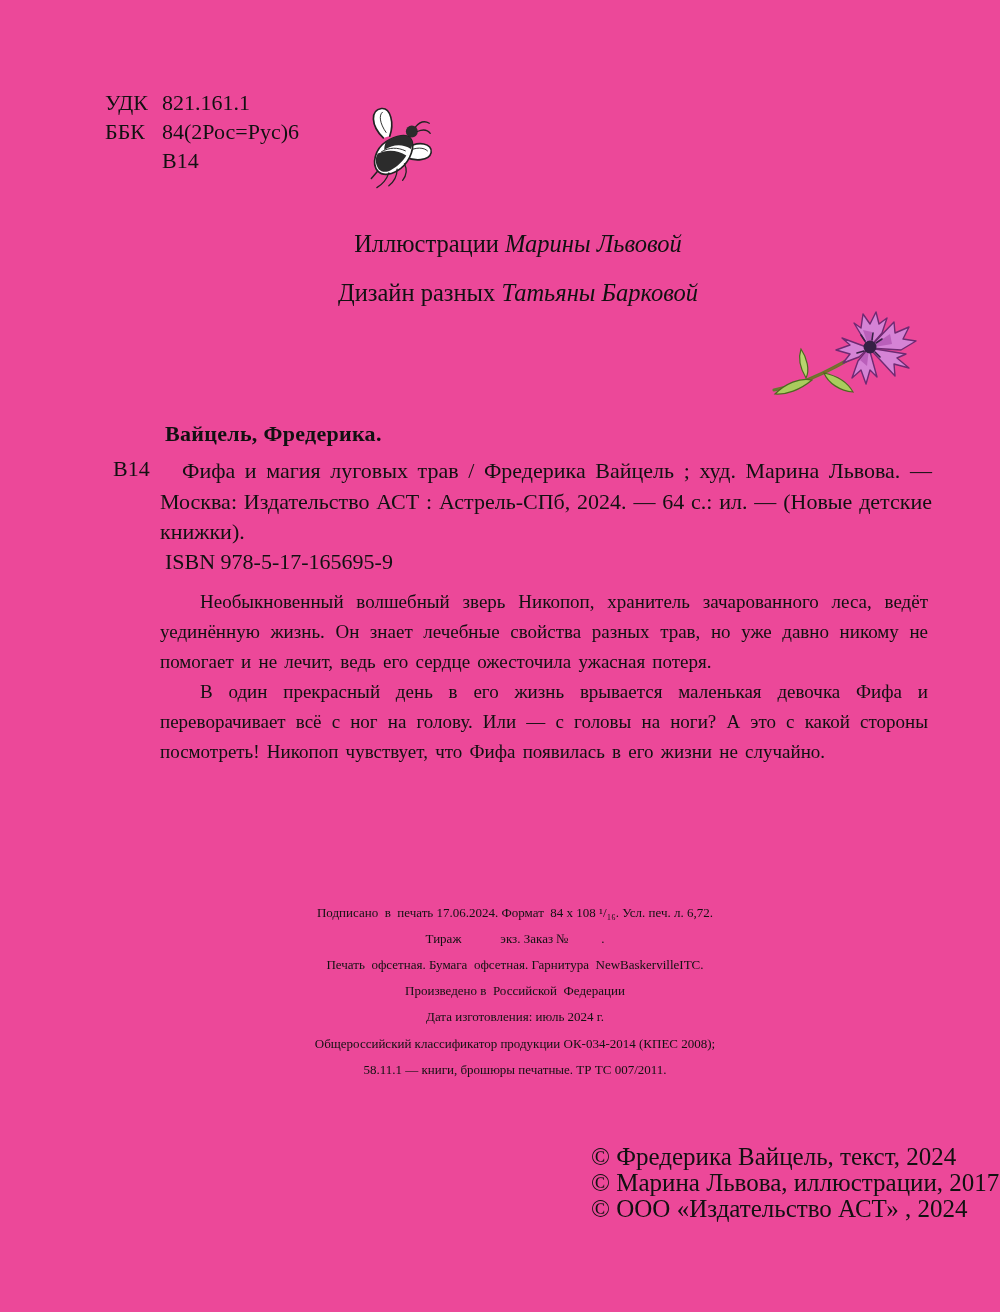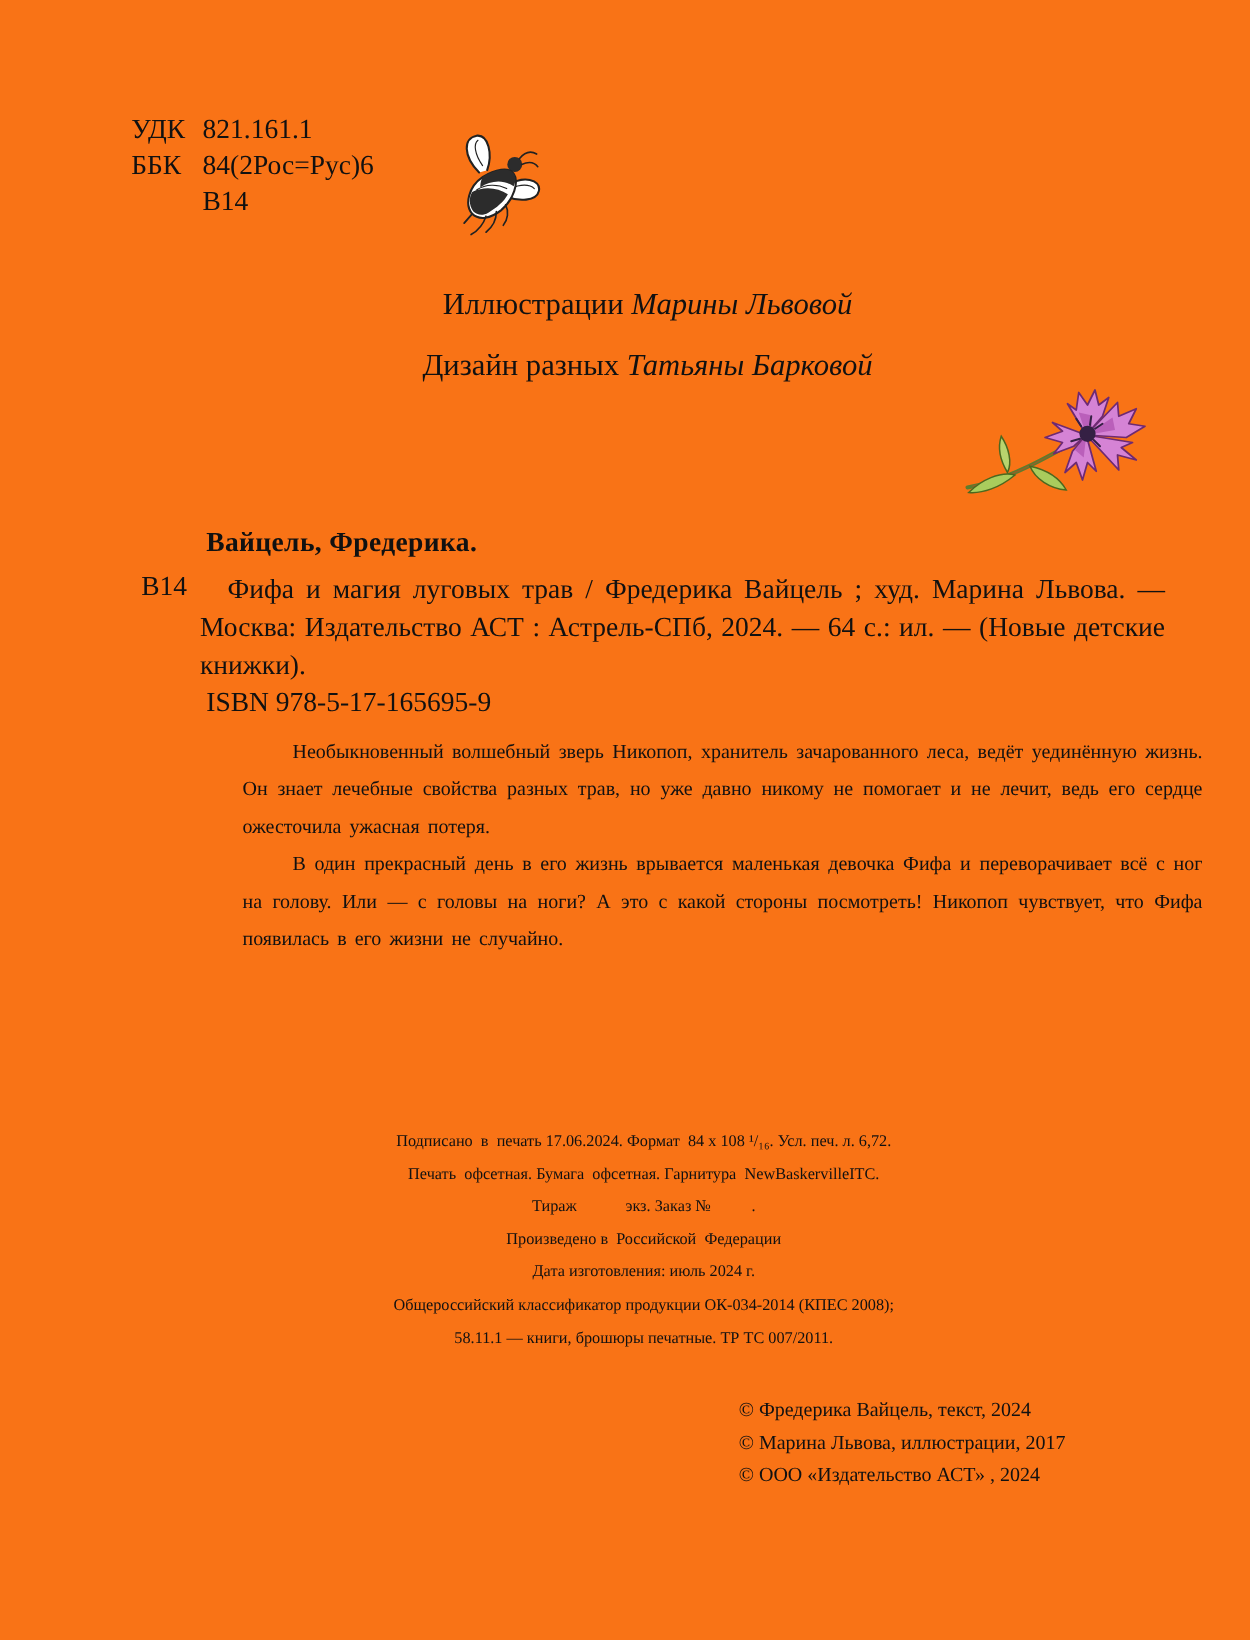--- a/index.html
+++ b/index.html
@@ -1,21 +1,21 @@
 <!DOCTYPE html>
 <html><head>
 <meta charset="utf-8">
 <style>
   * { margin: 0; padding: 0; box-sizing: border-box; }
   html, body { background: #e8e8e8; }
   .page {
     position: relative;
     width: 1000px;
     height: 1312px;
-    background: #f97316;
+    background: #ec4899;
     font-family: "Liberation Serif", "DejaVu Serif", serif;
     color: #111111;
     overflow: hidden;
     margin: 0 auto;
     padding-left: 16px;
   }
   .abs { position: absolute; }
 
   
   .class-block { left: 105px; top: 88px; font-size: 22px; line-height: 29px; }
@@ -33,33 +33,32 @@
   .catalog-entry {
     left: 160px; top: 456px; width: 772px;
     font-size: 22px; line-height: 30.5px;
     text-align: justify; text-indent: 22px;
   }
   .isbn { left: 165px; top: 549px; font-size: 22px; }
 
   
   .annotation {
     left: 160px; top: 587px; width: 768px;
-    font-size: 16px; line-height: 30px;
+    font-size: 19px; line-height: 30px;
     text-align: justify;
-    margin-left: 34px;
   }
   .annotation p { text-indent: 40px; word-spacing: 2.5px; }
 
   
   .imprint { left: 85px; top: 900px; width: 860px; text-align: center; font-size: 13px; line-height: 25.8px; }
   .imprint div { white-space: pre-wrap; }
   .imprint .gap-above { margin-top: 1px; }
 
   
-  .copyright { left: 591px; top: 1116px; font-size: 16px; line-height: 26px; }
+  .copyright { left: 591px; top: 1144px; font-size: 25px; line-height: 26px; }
 
   
   .bee-wrap { left: 345px; top: 103px; width: 95px; height: 92px; }
   .flower-wrap { left: 768px; top: 310px; width: 170px; height: 96px; }
 </style>
 </head>
 <body>
 
 <div class="page">
 
@@ -151,22 +150,22 @@
   <div class="abs catalog-entry">Фифа и магия луговых трав / Фредерика Вайцель ; худ. Марина Львова. — Москва: Издательство АСТ : Астрель-СПб, 2024. — 64 с.: ил. — (Новые детские книжки).</div>
   <div class="abs isbn">ISBN 978-5-17-165695-9</div>
 
   <div class="abs annotation">
     <p>Необыкновенный волшебный зверь Никопоп, хранитель зачарованного леса, ведёт уединённую жизнь. Он знает лечебные свойства разных трав, но уже давно никому не помогает и не лечит, ведь его сердце ожесточила ужасная потеря.</p>
     <p>В один прекрасный день в его жизнь врывается маленькая девочка Фифа и переворачивает всё с ног на голову. Или — с головы на ноги? А это с какой стороны посмотреть! Никопоп чувствует, что Фифа появилась в его жизни не случайно.</p>
   </div>
 
   <div class="abs imprint">
     <div>Подписано  в  печать 17.06.2024. Формат  84 х 108 ¹/₁₆. Усл. печ. л. 6,72.</div>
+    <div>Тираж            экз. Заказ №          .</div>
     <div>Печать  офсетная. Бумага  офсетная. Гарнитура  NewBaskervilleITC.</div>
-    <div>Тираж            экз. Заказ №          .</div>
     <div class="gap-above">Произведено в  Российской  Федерации</div>
     <div>Дата изготовления: июль 2024 г.</div>
     <div class="gap-above">Общероссийский классификатор продукции ОК-034-2014 (КПЕС 2008);</div>
     <div>58.11.1 — книги, брошюры печатные. ТР ТС 007/2011.</div>
   </div>
 
   <div class="abs copyright">
     <div>© Фредерика Вайцель, текст, 2024</div>
     <div>© Марина Львова, иллюстрации, 2017</div>
     <div>© ООО «Издательство АСТ» , 2024</div>

